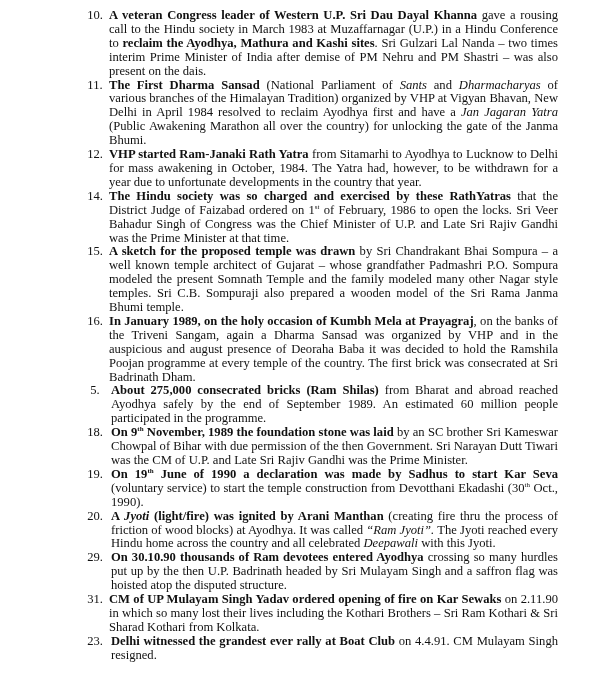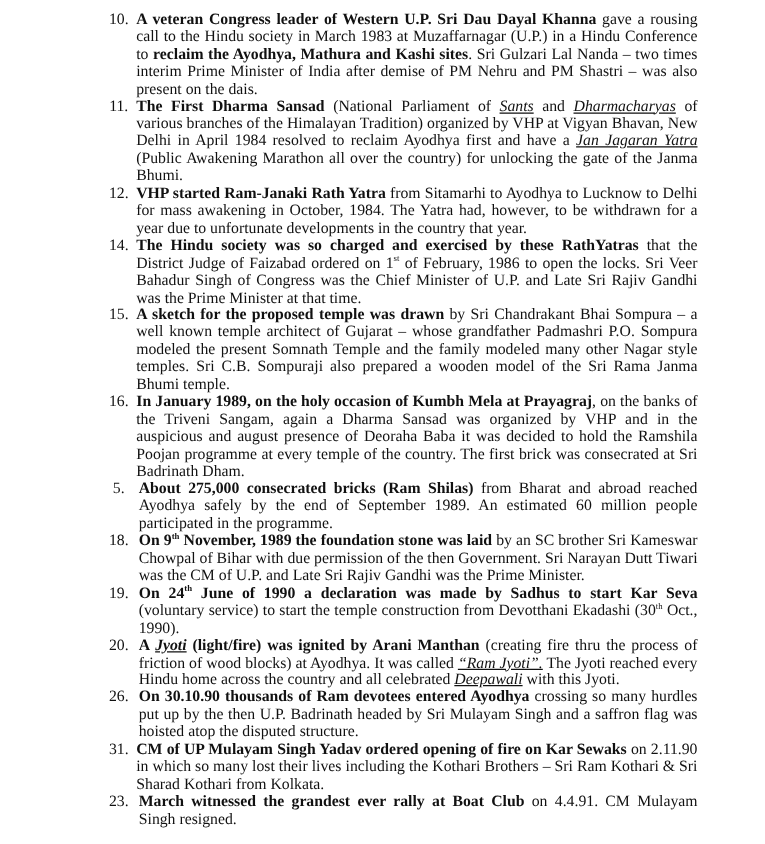--- a/index.html
+++ b/index.html
@@ -46,21 +46,21 @@
     width: 22px;
     text-align: center;
   }
   .body {
     display: block;
     text-align: justify;
     text-align-last: left;
   }
   .item.wide .body { padding-left: 2px; }
   .b { font-weight: bold; }
-  .i { font-style: italic; text-decoration: underline; }
+  .i { font-style: italic; }
   .sup {
     font-size: 7px;
     vertical-align: 5px;
     line-height: 0;
   }
 </style>
 </head>
 <body>
 
 <div class="page">
@@ -92,32 +92,32 @@
       <li class="item wide">
     <span class="num">5.</span>
     <span class="body"><span class="b">About 275,000 consecrated bricks (Ram Shilas)</span><span> from Bharat and abroad reached Ayodhya safely by the end of September 1989. An estimated 60 million people participated in the programme.</span></span>
   </li>
       <li class="item wide">
     <span class="num">18.</span>
     <span class="body"><span class="b">On 9</span><span class="b sup">th</span><span class="b"> November, 1989 the foundation stone was laid</span><span> by an SC brother Sri Kameswar Chowpal of Bihar with due permission of the then Government. Sri Narayan Dutt Tiwari was the CM of U.P. and Late Sri Rajiv Gandhi was the Prime Minister.</span></span>
   </li>
       <li class="item wide">
     <span class="num">19.</span>
-    <span class="body"><span class="b">On 24</span><span class="b sup">th</span><span class="b"> June of 1990 a declaration was made by Sadhus to start Kar Seva</span><span> (voluntary service) to start the temple construction from Devotthani Ekadashi (30</span><span class="sup">th</span><span> Oct., 1990).</span></span>
+    <span class="body"><span class="b">On 19</span><span class="b sup">th</span><span class="b"> June of 1990 a declaration was made by Sadhus to start Kar Seva</span><span> (voluntary service) to start the temple construction from Devotthani Ekadashi (30</span><span class="sup">th</span><span> Oct., 1990).</span></span>
   </li>
       <li class="item wide">
     <span class="num">20.</span>
     <span class="body"><span class="b">A </span><span class="b i">Jyoti</span><span class="b"> (light/fire) was ignited by Arani Manthan</span><span> (creating fire thru the process of friction of wood blocks) at Ayodhya. It was called </span><span class="i">“Ram Jyoti”.</span><span> The Jyoti reached every Hindu home across the country and all celebrated </span><span class="i">Deepawali</span><span> with this Jyoti.</span></span>
   </li>
       <li class="item wide">
-    <span class="num">26.</span>
+    <span class="num">29.</span>
     <span class="body"><span class="b">On 30.10.90 thousands of Ram devotees entered Ayodhya</span><span> crossing so many hurdles put up by the then U.P. Badrinath headed by Sri Mulayam Singh and a saffron flag was hoisted atop the disputed structure.</span></span>
   </li>
       <li class="item">
     <span class="num">31.</span>
     <span class="body"><span class="b">CM of UP Mulayam Singh Yadav ordered opening of fire on Kar Sewaks</span><span> on 2.11.90 in which so many lost their lives including the Kothari Brothers – Sri Ram Kothari &amp; Sri Sharad Kothari from Kolkata.</span></span>
   </li>
       <li class="item wide">
     <span class="num">23.</span>
-    <span class="body"><span class="b">March witnessed the grandest ever rally at Boat Club</span><span> on 4.4.91. CM Mulayam Singh resigned.</span></span>
+    <span class="body"><span class="b">Delhi witnessed the grandest ever rally at Boat Club</span><span> on 4.4.91. CM Mulayam Singh resigned.</span></span>
   </li>
     </ol>
 </div>
 
 </body></html>

